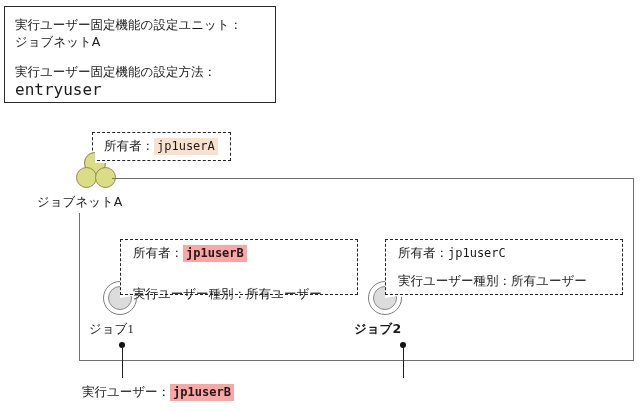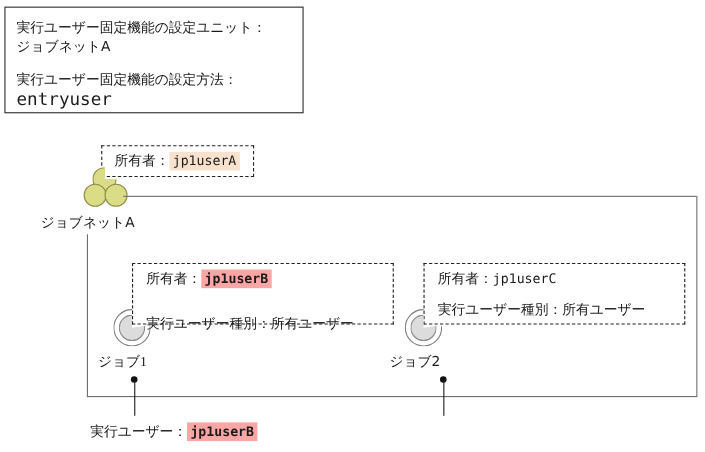--- a/index.html
+++ b/index.html
@@ -163,19 +163,19 @@
     <div class="dash-line" style="left:12px;top:5px;">
       <span>所有者：</span><span class="plain">jp1userC</span>
     </div>
     <div class="dash-line" style="left:12px;top:33px;">実行ユーザー種別：所有ユーザー</div>
   </div>
 
   <div class="job-icon" style="left:368px;top:281px;">
     <div class="job-outer"></div>
     <div class="job-inner"></div>
   </div>
-  <div class="label" style="left:354px;top:322px;">ジョブ2</div>
+  <div class="label" style="left:354px;top:322px;font-weight:bold;">ジョブ2</div>
 
   <div class="dot" style="left:400px;top:342px;"></div>
   <div class="droplineSolid" style="left:403px;top:345px;height:33px;"></div>
 
 
 </div>
 
 </body></html>

